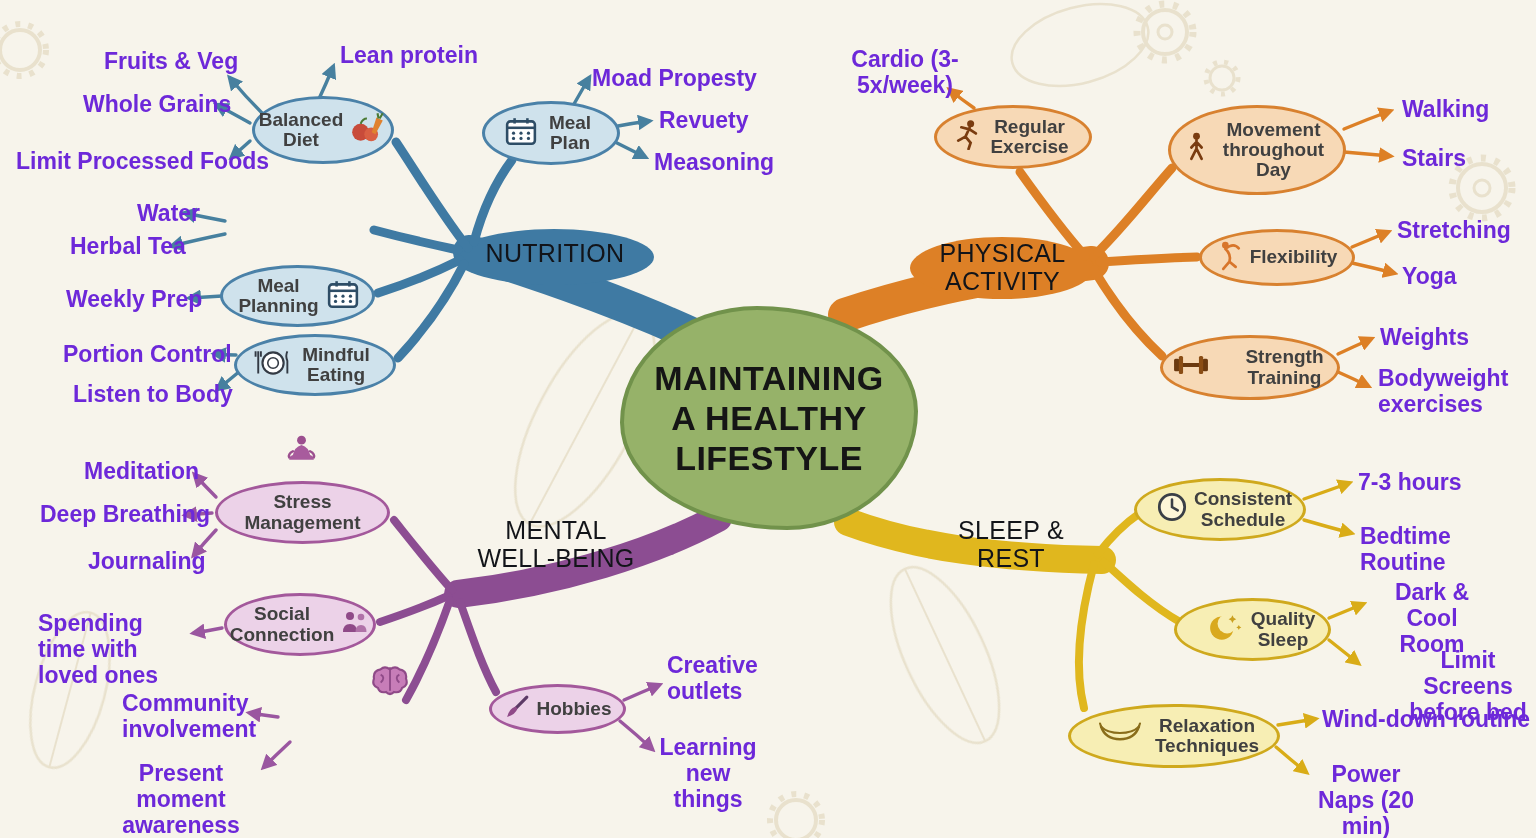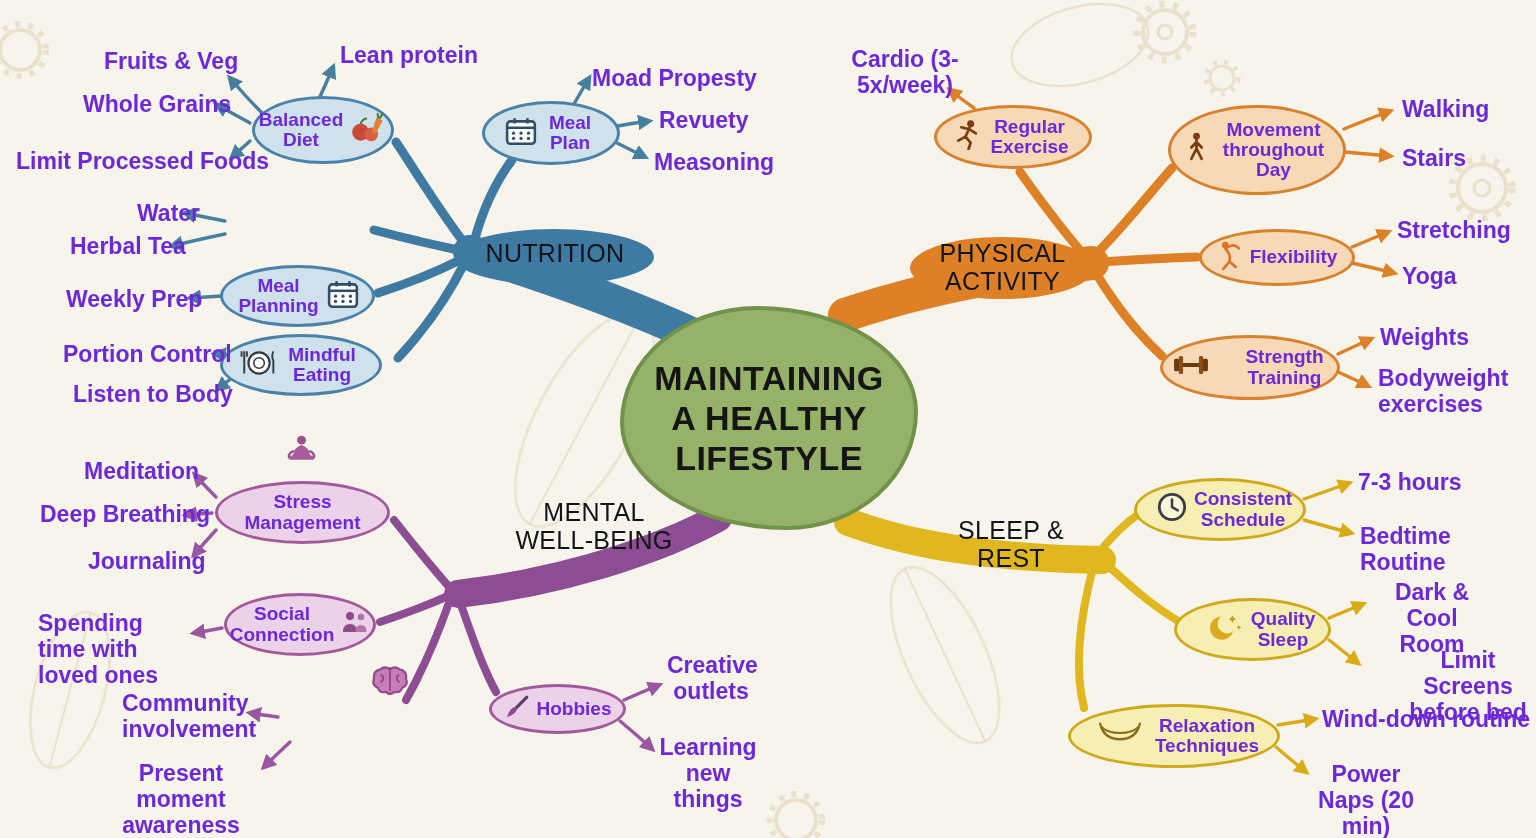--- a/index.html
+++ b/index.html
@@ -10,21 +10,21 @@
   .center-node{position:absolute;left:620px;top:306px;width:298px;height:224px;
     background:#96b269;border:4px solid #71924b;
     border-radius:46% 54% 44% 56% / 52% 47% 53% 48%;
     display:flex;align-items:center;justify-content:center;text-align:center;
     font-weight:800;font-size:34px;color:#151515;line-height:1.18;letter-spacing:.5px;padding:0 14px;box-sizing:border-box;}
   .center-node span{max-width:250px;}
   .branch-label{position:absolute;font-weight:400;font-size:25px;color:#121419;
     text-align:center;line-height:1.1;letter-spacing:.3px;}
   .node{position:absolute;display:flex;align-items:center;justify-content:center;gap:6px;
     border-radius:50%;border:3px solid;font-weight:700;font-size:19px;line-height:1.06;
-    text-align:center;color:#6d28d9;box-sizing:border-box;padding:4px 10px;}
+    text-align:center;color:#404040;box-sizing:border-box;padding:4px 10px;}
   .node.blue{background:#cfe2ec;border-color:#4a81a8;}
   .node.orange{background:#f7d9b6;border-color:#d8812f;}
   .node.purple{background:#ecd2e8;border-color:#a3589b;}
   .node.yellow{background:#f7eeb4;border-color:#cfa91d;justify-content:flex-end;}
   .float-icon{position:absolute;}
   .icon{flex:0 0 auto;display:block;}
 </style>
 </head>
 <body>
 
@@ -166,21 +166,21 @@
       </g>
     </g>
   </svg>
 
   <div class="center-node">
     <span>MAINTAINING A HEALTHY LIFESTYLE</span>
   </div>
 
   <div class="branch-label" style="left:480px;top:240px;width:150px;">NUTRITION</div>
   <div class="branch-label" style="left:935px;top:240px;width:135px;">PHYSICAL ACTIVITY</div>
-  <div class="branch-label" style="left:470px;top:499px;width:172px;margin-left:38px;">MENTAL WELL-BEING</div>
+  <div class="branch-label" style="left:470px;top:517px;width:172px;">MENTAL WELL-BEING</div>
   <div class="branch-label" style="left:955px;top:517px;width:112px;">SLEEP &amp; REST</div>
 
   <div class="node blue" style="left:252px;top:96px;width:142px;height:68px;">
     <span style="max-width:90px;">Balanced Diet</span>
     <span class="icon">
       <svg viewBox="0 0 36 30" width="38" height="32">
           <circle cx="11" cy="19" r="8" fill="#c84b3a"></circle>
           <circle cx="21" cy="21" r="6.5" fill="#d95f43"></circle>
           <path d="M11 11 q2 -5 6 -5" stroke="#4a7a35" stroke-width="2" fill="none"></path>
           <path d="M26 5 l6 3 -7 13 -3.5 -2 z" fill="#e0822f"></path>
@@ -219,21 +219,21 @@
           <circle cx="8" cy="16" r="1.5" fill="#2e4d66"></circle>
           <circle cx="15" cy="16" r="1.5" fill="#2e4d66"></circle>
           <circle cx="22" cy="16" r="1.5" fill="#2e4d66"></circle>
           <circle cx="8" cy="21" r="1.5" fill="#2e4d66"></circle>
           <circle cx="15" cy="21" r="1.5" fill="#2e4d66"></circle>
           <circle cx="22" cy="21" r="1.5" fill="#2e4d66"></circle>
         </svg>
     </span>
   </div>
 
-  <div class="node blue" style="left:220px;top:334px;width:162px;height:62px;">
+  <div class="node blue" style="left:234px;top:334px;width:162px;height:62px;">
     <span class="icon">
       <svg viewBox="0 0 34 28" width="36" height="30">
           <path d="M4 3 v7 M1.5 3 v5 M6.5 3 v5 M4 10 v14" stroke="#333a44" stroke-width="1.8" fill="none"></path>
           <circle cx="18" cy="14" r="10" fill="#ffffff" stroke="#333a44" stroke-width="2"></circle>
           <circle cx="18" cy="14" r="5" fill="none" stroke="#333a44" stroke-width="1.5"></circle>
           <path d="M31.5 3 q-2 4 0 9 v12" stroke="#333a44" stroke-width="1.8" fill="none"></path>
         </svg>
     </span>
     <span style="max-width:80px;">Mindful Eating</span>
   </div>
@@ -374,21 +374,21 @@
   <div class="leaf" style="left:1402px;top:264px;">Yoga</div>
   <div class="leaf" style="left:1380px;top:325px;">Weights</div>
   <div class="leaf" style="left:1378px;top:366px;width:118px;">Bodyweight exercises</div>
 
   <div class="leaf" style="left:84px;top:459px;">Meditation</div>
   <div class="leaf" style="left:40px;top:502px;">Deep Breathing</div>
   <div class="leaf" style="left:88px;top:549px;">Journaling</div>
   <div class="leaf" style="left:38px;top:611px;width:152px;">Spending time with loved ones</div>
   <div class="leaf" style="left:122px;top:691px;width:122px;text-align:center;">Community involvement</div>
   <div class="leaf" style="left:102px;top:761px;width:158px;text-align:center;">Present moment awareness</div>
-  <div class="leaf" style="left:667px;top:653px;width:88px;text-align:center;">Creative outlets</div>
+  <div class="leaf" style="left:667px;top:653px;width:88px;text-align:left;">Creative outlets</div>
   <div class="leaf" style="left:652px;top:735px;width:112px;text-align:center;">Learning new things</div>
 
   <div class="leaf" style="left:1358px;top:470px;">7-3 hours</div>
   <div class="leaf" style="left:1360px;top:524px;">Bedtime Routine</div>
   <div class="leaf" style="left:1371px;top:580px;width:122px;text-align:center;">Dark &amp; Cool Room</div>
   <div class="leaf" style="left:1364px;top:648px;width:132px;text-align:center;margin-left:38px;">Limit Screens before bed</div>
   <div class="leaf" style="left:1322px;top:707px;">Wind-down routine</div>
   <div class="leaf" style="left:1310px;top:762px;width:112px;text-align:center;">Power Naps (20 min)</div>
 
 </div>

